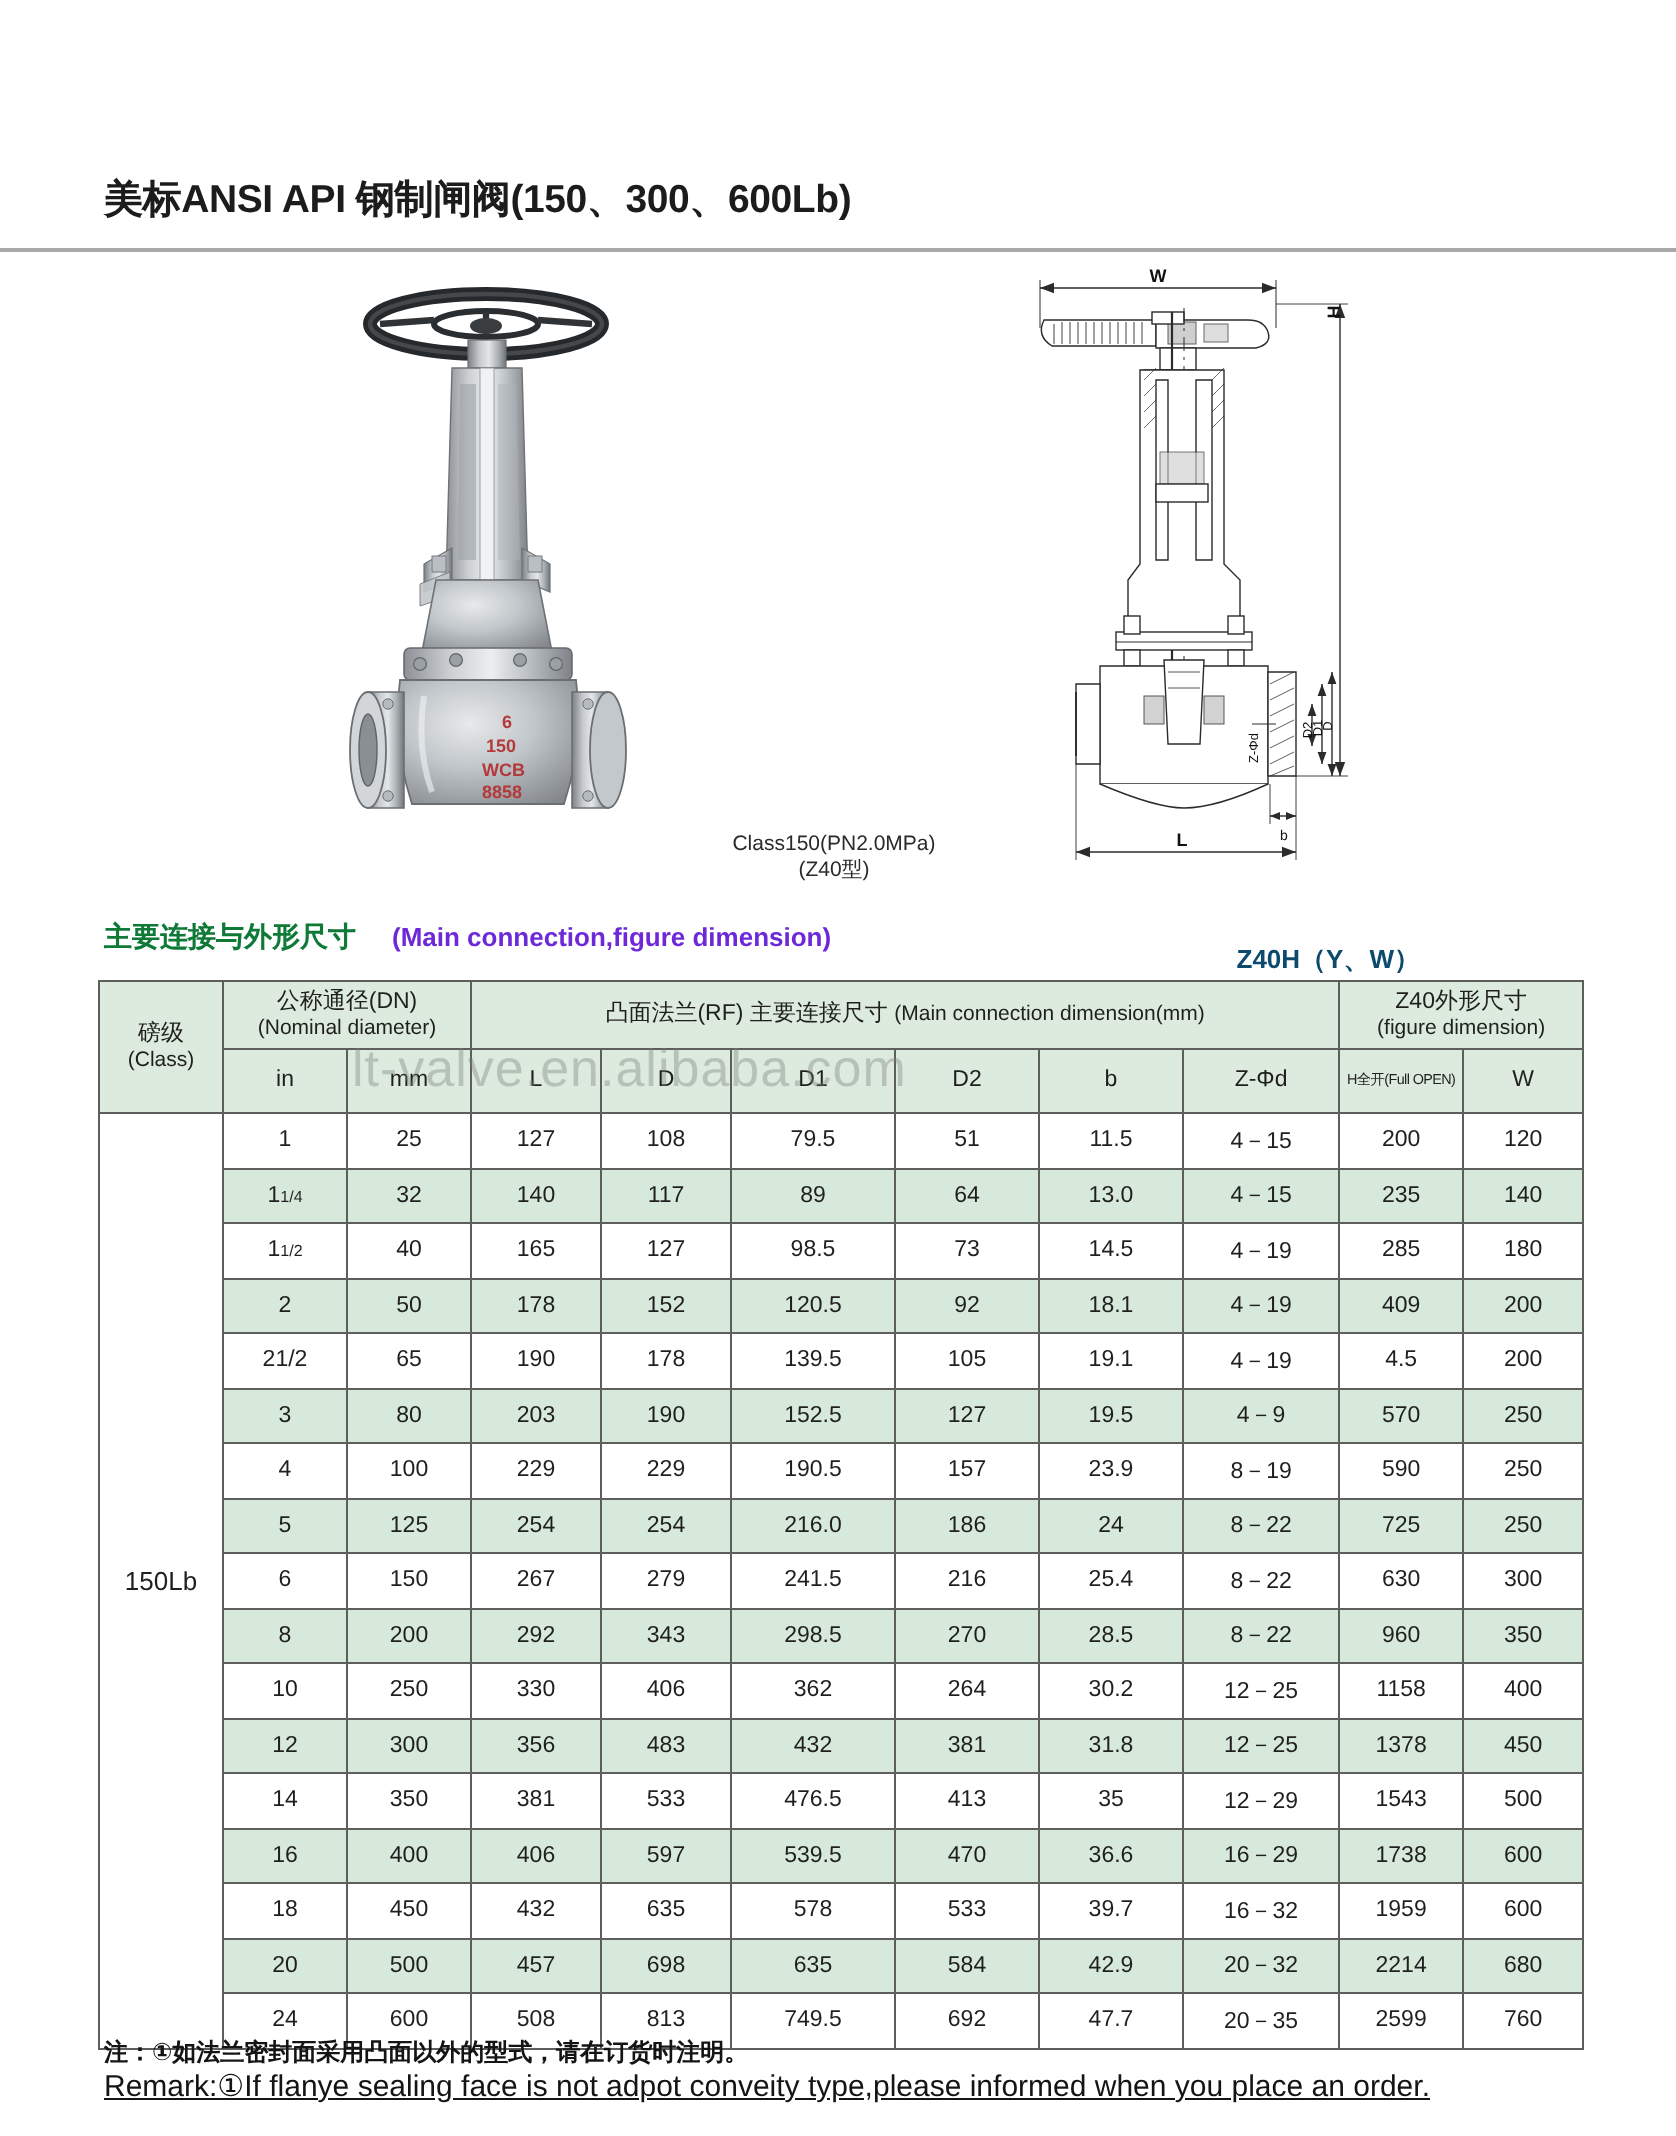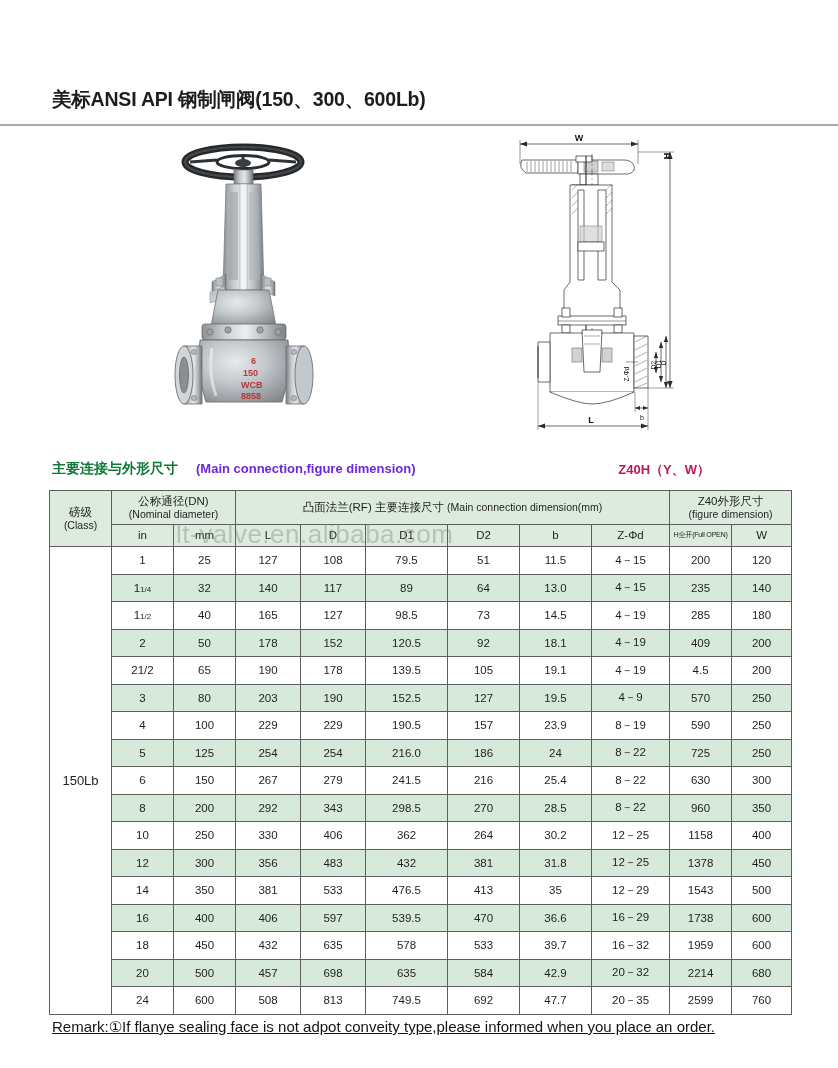--- a/index.html
+++ b/index.html
@@ -81,23 +81,23 @@
   }
   .sh-en {
     position: absolute;
     left: 196px; top: 6px;
     font-size: 13px; font-weight: bold;
     color: #6d28d9;
     white-space: nowrap;
   }
   .sh-model {
     position: absolute;
-    right: 36px; top: 6px;
+    right: 36px; top: 16px;
     font-size: 13px; font-weight: bold;
-    color: #be185d;
+    color: #0c4a6e;
     white-space: nowrap;
   }
 
   
   .table-wrap {
     position: absolute;
     left: 49px; top: 490px;
     width: 742px;
   }
   table.spec {
@@ -112,21 +112,21 @@
     text-align: center;
     vertical-align: middle;
     padding: 0;
     font-weight: normal;
   }
   thead th {
     background: #dcebdd;
     line-height: 12.5px;
   }
   .th-tall { height: 34px; font-size: 11.5px; }
-  .th-sub  { height: 22px; font-size: 11.5px; }
+  .th-sub  { height: 32px; font-size: 11.5px; }
   .th-small { font-size: 7.2px; letter-spacing: -0.3px; }
   .hdr-cn { font-size: 11.5px; }
   .hdr-en { font-size: 10.5px; }
 
   tbody td { height: 27.5px; }
   tr.row-alt td { background: #d7e9da; }
   tr.row-plain td { background: #ffffff; }
   td.class-cell {
     background: #ffffff !important;
     font-size: 13px;
@@ -260,20 +260,24 @@
 
       <path d="M62 208 Q58 234 66 256" stroke="#f2f4f5" stroke-width="3" fill="none" opacity="0.6"></path>
 
       <text x="101" y="224" font-family="Liberation Sans, sans-serif" font-size="9" fill="#b4393a" font-weight="bold">6</text>
       <text x="93" y="236" font-family="Liberation Sans, sans-serif" font-size="9" fill="#b4393a" font-weight="bold">150</text>
       <text x="91" y="248" font-family="Liberation Sans, sans-serif" font-size="9" fill="#b4393a" font-weight="bold">WCB</text>
       <text x="91" y="259" font-family="Liberation Sans, sans-serif" font-size="9" fill="#b4393a" font-weight="bold">8858</text>
     </svg>
   </div>
 
+  <div class="photo-caption">
+    <div>Class150(PN2.0MPa)</div>
+    <div>(Z40型)</div>
+  </div>
 
   <div class="valve-drawing">
     <svg width="200" height="320" viewBox="0 0 200 320">
       <g stroke="#2b2b2b" fill="none" stroke-width="0.7">
 
         <line x1="22" y1="14" x2="140" y2="14"></line>
         <path d="M22 14 l7 -2.6 v5.2 z" fill="#2b2b2b" stroke="none"></path>
         <path d="M140 14 l-7 -2.6 v5.2 z" fill="#2b2b2b" stroke="none"></path>
         <line x1="22" y1="10" x2="22" y2="34" stroke-width="0.5"></line>
         <line x1="140" y1="10" x2="140" y2="34" stroke-width="0.5"></line>
@@ -664,14 +668,15 @@
           <td>2599</td>
           <td>760</td>
         </tr>
       </tbody>
   </table>
 </div>
 
 <div class="watermark">lt-valve.en.alibaba.com</div>
 
 <div class="footnote">
+  <div class="fn-cn">注：①如法兰密封面采用凸面以外的型式，请在订货时注明。</div>
   <div class="fn-en">Remark:①If flanye sealing face is not adpot conveity type,please informed when you place an order.</div>
 </div>
 
 </body></html>

